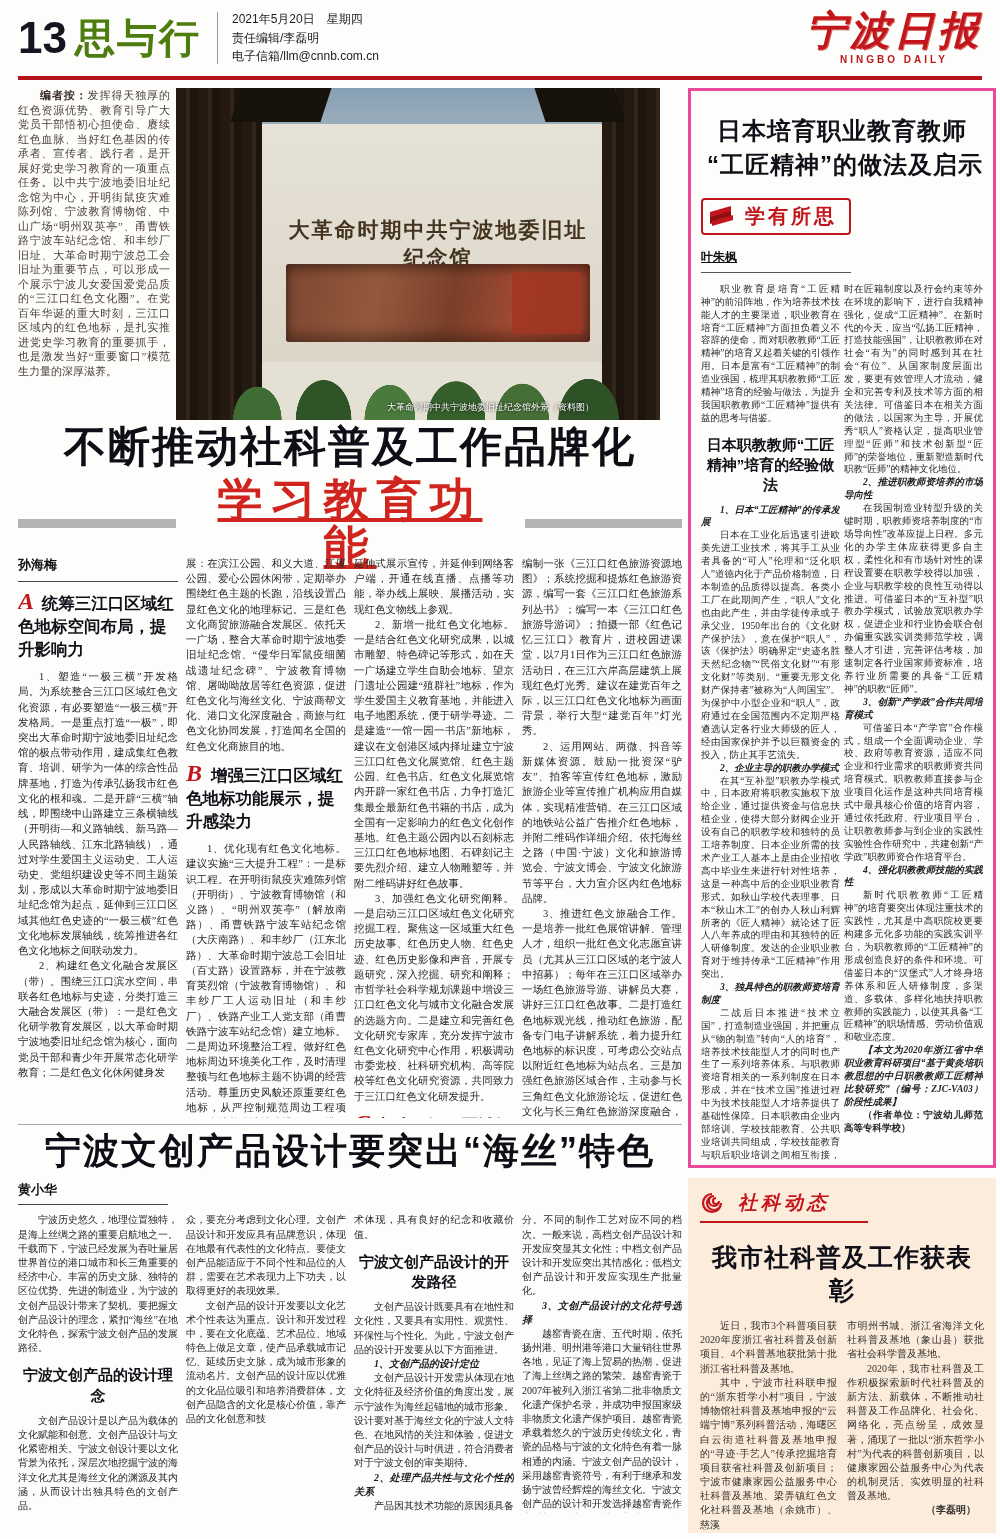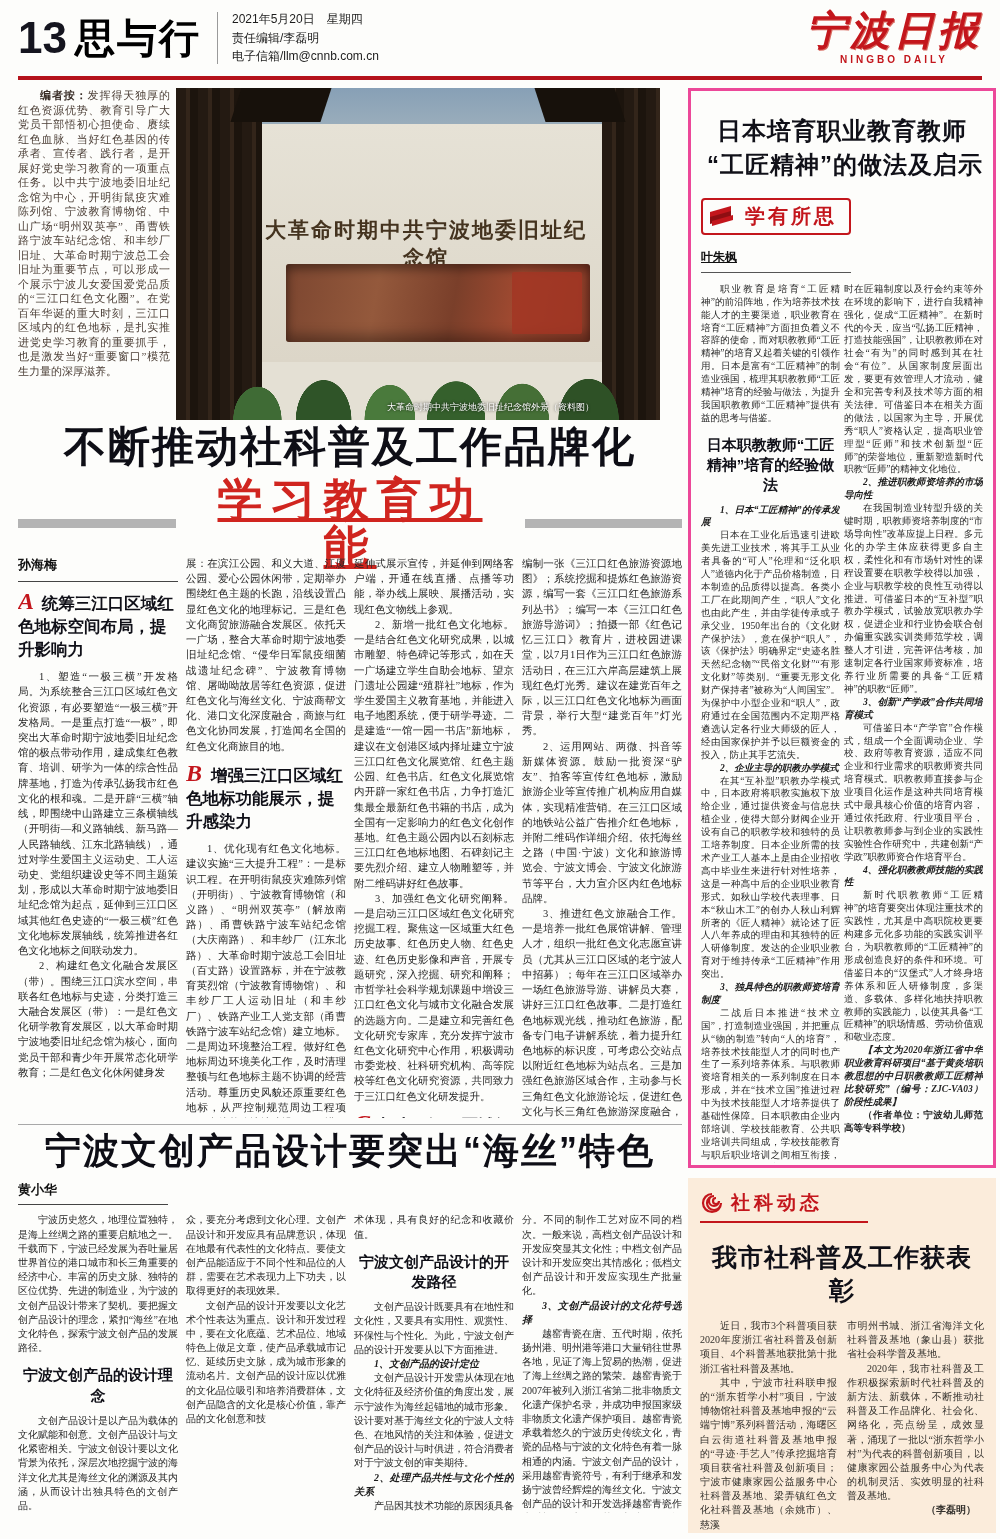--- a/index.html
+++ b/index.html
@@ -1,42 +1,42 @@
 <!DOCTYPE html>
 <html><head>
 <meta charset="utf-8">
 <style>
   html,body{margin:0;padding:0;background:#e9e9e9;}
   #sheet{position:relative;width:1000px;height:1539px;margin:0 auto;background:#fdfdfb;
          font-family:"Liberation Serif","DejaVu Serif",serif;color:#222;overflow:hidden;}
   
   .header{position:absolute;left:18px;top:6px;width:964px;height:64px;display:flex;align-items:center;}
   .pageno{font-family:"Liberation Sans",sans-serif;font-size:44px;font-weight:900;color:#15151f;line-height:1;}
-  .section{font-family:"Liberation Sans",sans-serif;font-size:40px;font-weight:900;color:#000000;margin-left:8px;line-height:1;letter-spacing:2px;}
+  .section{font-family:"Liberation Sans",sans-serif;font-size:40px;font-weight:900;color:#4d7c0f;margin-left:8px;line-height:1;letter-spacing:2px;}
   .vdiv{width:1px;height:52px;background:#9a9a9a;margin:0 14px 0 16px;}
   .pubinfo{font-family:"Liberation Sans",sans-serif;font-size:12px;color:#1c1c1c;line-height:1.55;}
   .masthead{margin-left:auto;text-align:center;}
   .masthead .cn{font-family:"Liberation Serif",serif;font-style:italic;font-weight:900;font-size:40px;color:#c3161c;letter-spacing:4px;line-height:1;text-shadow:1px 1px 0 #d86a60;}
   .masthead .en{font-family:"Liberation Sans",sans-serif;font-size:10px;font-weight:bold;color:#c3161c;letter-spacing:3px;margin-top:3px;}
   .red-rule{position:absolute;left:18px;top:76px;width:964px;height:4px;background:#b5121b;}
   
   .editor-note{position:absolute;left:18px;top:88px;width:152px;height:332px;overflow:hidden;
                font-size:11px;line-height:1.32;color:#4d4038;text-align:justify;}
   .editor-note .lbl{font-weight:bold;color:#3a2e28;}
   .editor-note p{margin:0;text-indent:2em;}
   
   .photo{position:absolute;left:176px;top:88px;width:484px;height:332px;overflow:hidden;
          background:linear-gradient(#87a0b6 0%,#b9c3c4 30%,#d8d5c9 52%,#e4e0d4 70%);}
   .wood{position:absolute;top:0;bottom:0;width:86px;background:
         repeating-linear-gradient(90deg,#241a12 0 10px,#33251a 10px 14px,#1c140d 14px 22px);}
   .wood.left{left:0;} .wood.right{right:0;width:58px;}
   .eave{position:absolute;top:0;height:34px;background:#17110b;}
   .eave.l{left:60px;width:90px;transform:skewX(-18deg);} .eave.r{right:40px;width:80px;transform:skewX(18deg);}
   .wall{position:absolute;left:86px;right:58px;top:36px;bottom:58px;background:linear-gradient(#e6e2d6,#dcd6c8);}
-  .wall-title{position:absolute;left:78px;right:62px;top:128px;text-align:center;
+  .wall-title{position:absolute;left:102px;right:62px;top:128px;text-align:center;
         font-family:"Liberation Serif",serif;font-weight:900;font-size:21px;color:#44331f;letter-spacing:2px;}
   .relief{position:absolute;left:110px;right:70px;top:176px;height:78px;border-radius:3px;
         background:linear-gradient(100deg,#7c4630 0%,#94593c 30%,#7a3f2a 55%,#a14a31 75%,#8a3c28 100%);
         box-shadow:inset 0 6px 10px rgba(0,0,0,.35), inset 0 -8px 12px rgba(0,0,0,.3);}
   .relief:after{content:"";position:absolute;right:8px;top:8px;bottom:8px;width:70px;background:#a33423;opacity:.8;border-radius:2px;}
   .plants{position:absolute;left:40px;right:30px;bottom:0;height:70px;
         background:
          radial-gradient(40px 55px at 10% 100%, #3f6b35 60%, transparent 61%),
          radial-gradient(46px 66px at 26% 100%, #2f5428 60%, transparent 61%),
          radial-gradient(42px 58px at 42% 100%, #4a7a3c 60%, transparent 61%),
@@ -73,21 +73,21 @@
   .jp-title{font-family:"Liberation Sans",sans-serif;font-weight:900;font-size:24px;line-height:1.35;color:#101018;text-align:center;margin-top:14px;letter-spacing:1px;}
   .badge-row{margin:16px 0 6px;}
   .think-badge{display:inline-flex;align-items:center;gap:6px;border:2px solid #c3161c;border-radius:4px;padding:3px 12px 3px 6px;}
   .think-badge .txt{font-family:Liberation Sans, sans-serif;font-size:20px;font-weight:bold;color:#c3161c;letter-spacing:3px;}
   .jp-byline{font-family:"Liberation Sans",sans-serif;font-size:12px;font-weight:bold;color:#111;border-bottom:1px solid #555;width:150px;padding:8px 0 6px;margin-bottom:10px;text-decoration:underline;}
   .jp-cols{display:flex;gap:4px;height:880px;overflow:hidden;align-items:center;}
   .jcol{width:139px;height:100%;overflow:hidden;font-size:9.5px;line-height:1.36;color:#262626;}
   
   .news-box{position:absolute;left:688px;top:1178px;width:308px;height:355px;background:#fbecdb;
             box-sizing:border-box;padding:12px 12px 8px;overflow:hidden;}
-  .news-badge{display:flex;align-items:center;gap:7px;border-bottom:2px solid #c3161c;width:168px;padding-bottom:5px;}
+  .news-badge{display:flex;align-items:center;gap:14px;border-bottom:2px solid #c3161c;width:168px;padding-bottom:5px;font-style:italic;}
   .news-badge .txt{font-family:"Liberation Sans",sans-serif;font-size:19px;font-weight:bold;color:#c3161c;letter-spacing:4px;}
   .news-title{font-family:"Liberation Sans",sans-serif;font-size:25px;font-weight:900;color:#101018;text-align:center;margin:18px 0 12px;letter-spacing:1px;}
   .news-cols{display:flex;gap:10px;height:238px;overflow:hidden;}
   .ncol{width:137px;height:100%;overflow:hidden;font-size:10px;line-height:1.42;color:#33302c;}
   
   .creative{position:absolute;left:18px;top:1130px;width:664px;height:409px;overflow:hidden;}
   .cr-title{font-family:"Liberation Sans",sans-serif;font-size:36px;font-weight:900;color:#0e0e16;text-align:center;letter-spacing:2px;line-height:1.15;}
   .cr-byline{font-family:"Liberation Sans",sans-serif;font-size:13px;font-weight:bold;color:#111;border-bottom:1px solid #444;width:150px;padding:10px 0 5px;margin-bottom:8px;}
   .cr-cols{display:flex;gap:8px;height:300px;overflow:hidden;}
   .ccol{width:160px;height:100%;overflow:hidden;font-size:10px;line-height:1.42;color:#262626;}

